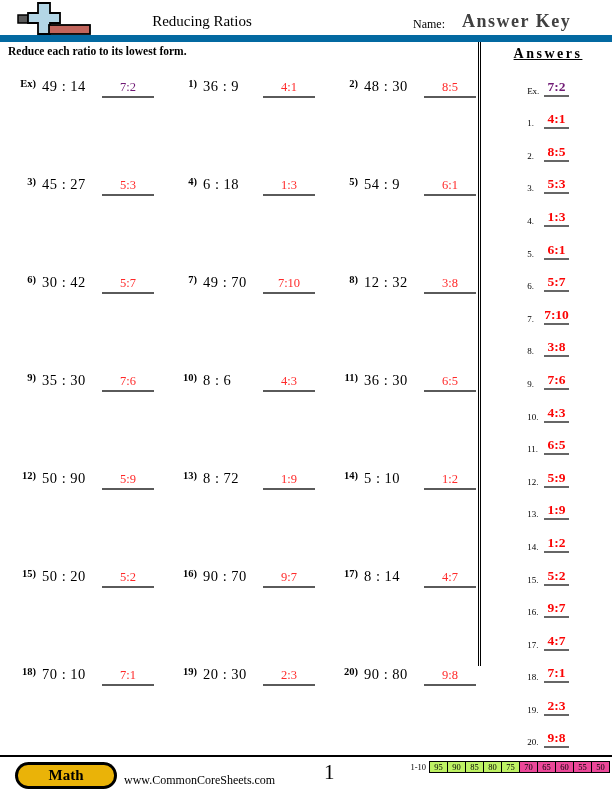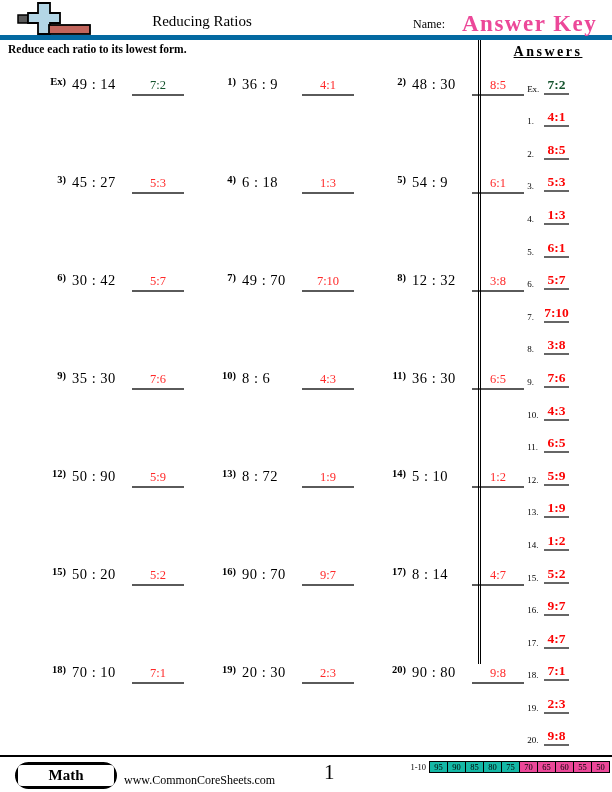--- a/index.html
+++ b/index.html
@@ -2,59 +2,59 @@
 <html><head>
 <meta charset="utf-8">
 <style>
   html,body { margin:0; padding:0; background:#e8e8e8; }
   .page {
     position:relative; width:612px; height:792px; margin:0 auto;
     background:#ffffff; font-family:"Liberation Serif", serif; color:#000;
     overflow:hidden;
   }
   
-  .header { position:relative; height:35px; border-bottom:5px solid #0369a1; }
+  .header { position:relative; height:35px; border-bottom:7px solid #0369a1; }
   .logo { position:absolute; left:14px; top:2px; }
   .page-title { position:absolute; left:202px; top:13px; transform:translateX(-50%); font-size:15px; white-space:nowrap; }
   .name-label { position:absolute; left:413px; top:17px; font-size:12px; }
-  .answer-key { position:absolute; left:462px; top:11px; font-size:23px; font-weight:bold; letter-spacing:1.5px; color:#ec4899; white-space:nowrap; }
+  .answer-key { position:absolute; left:462px; top:11px; font-size:18px; font-weight:bold; letter-spacing:1.5px; color:#404040; white-space:nowrap; }
   
   .content { display:flex; height:624px; }
   .main { width:478px; box-sizing:border-box; }
   .instruction { font-weight:bold; font-size:11.5px; padding:3px 0 0 8px; }
   .problems-grid {
     display:grid; grid-template-columns:repeat(3,153px); grid-auto-rows:98px;
-    padding-left:12px; margin-top:8px; column-gap:17px;margin-left:30px;
+    padding-left:12px; margin-top:8px; column-gap:8px;
   }
   .problem { display:flex; align-items:baseline; padding-top:12px; }
   .plabel { font-weight:bold; font-size:10.5px; width:24px; text-align:right; position:relative; top:-4px; flex:none; }
   .ratio { font-size:14.5px; margin-left:6px; width:60px; letter-spacing:0.5px; flex:none; white-space:nowrap; }
   .ansline { width:52px; flex:none; text-align:center; border-bottom:2px solid #5a5a5a; padding-bottom:1px; }
   .ans { font-size:12.5px; color:#ff2a2a; }
-  .ans.green, .aval.green { color:#14532d; }
+  .ans.green, .aval.green { color:#701a75; }
   
   .sidebar {
     flex:1; border-left:3px double #000; box-sizing:border-box;
     display:flex; flex-direction:column; padding:2px 5px 0 8px;align-items:center;
   }
   .answers-heading { text-align:center; font-weight:bold; font-size:14px; letter-spacing:2.5px; text-decoration:underline; margin:2px 0 2px; }
   .answer-row { display:flex; align-items:flex-end; height:32.6px; }
   .alabel { font-size:9px; width:17px; flex:none; padding-bottom:1px; }
   .aline { flex:1; text-align:center; border-bottom:2px solid #666; padding-bottom:0px; }
   .aval { font-size:13.5px; font-weight:bold; color:#fb0505; }
   
   .footer { position:absolute; left:0; right:0; bottom:0; height:35px; border-top:2px solid #000; }
   .math-badge { position:absolute; left:15px; top:5px; width:102px; height:27px; background:#000; border-radius:14px; padding:3px; box-sizing:border-box; }
-  .math-badge-inner { background:#ffffff; border-radius:4px; height:100%; display:flex; align-items:center; justify-content:center; font-weight:bold; font-size:15px; }
+  .math-badge-inner { background:#eab308; border-radius:10px; height:100%; display:flex; align-items:center; justify-content:center; font-weight:bold; font-size:15px; }
   .website { position:absolute; left:124px; top:16px; font-size:12px; }
   .page-number { position:absolute; left:324px; top:3px; font-size:21px; }
   .score-table { position:absolute; right:2px; top:4px; border-collapse:collapse; font-family:"Liberation Serif", serif; }
   .score-table td { font-size:8.5px; height:10px; padding:0; }
   .score-label { text-align:right; padding-right:3px !important; border:none; width:26px; }
-  .score-cell { border:1px solid #000; width:17px; text-align:center; background:#14b8a6; }
+  .score-cell { border:1px solid #000; width:17px; text-align:center; background:#bef264; }
   .score-cell.hl { background:#ec4899; }
 </style>
 </head>
 <body>
 
 <div class="page">
 
   <div class="header">
     <span class="logo">
       <svg width="78" height="33" viewBox="0 0 78 33">

